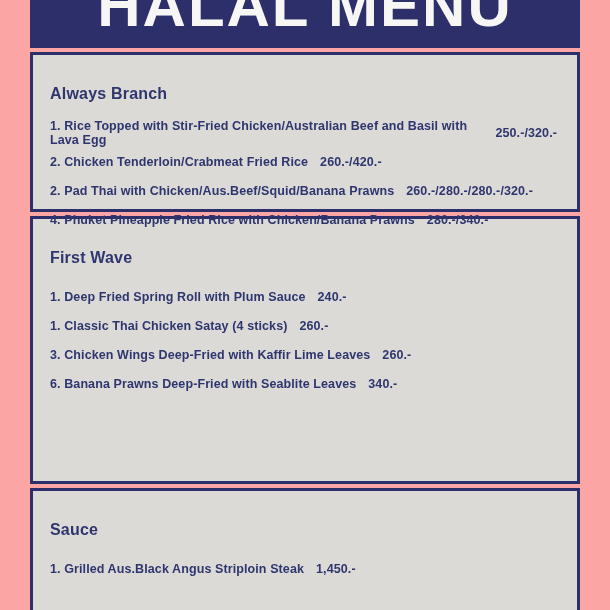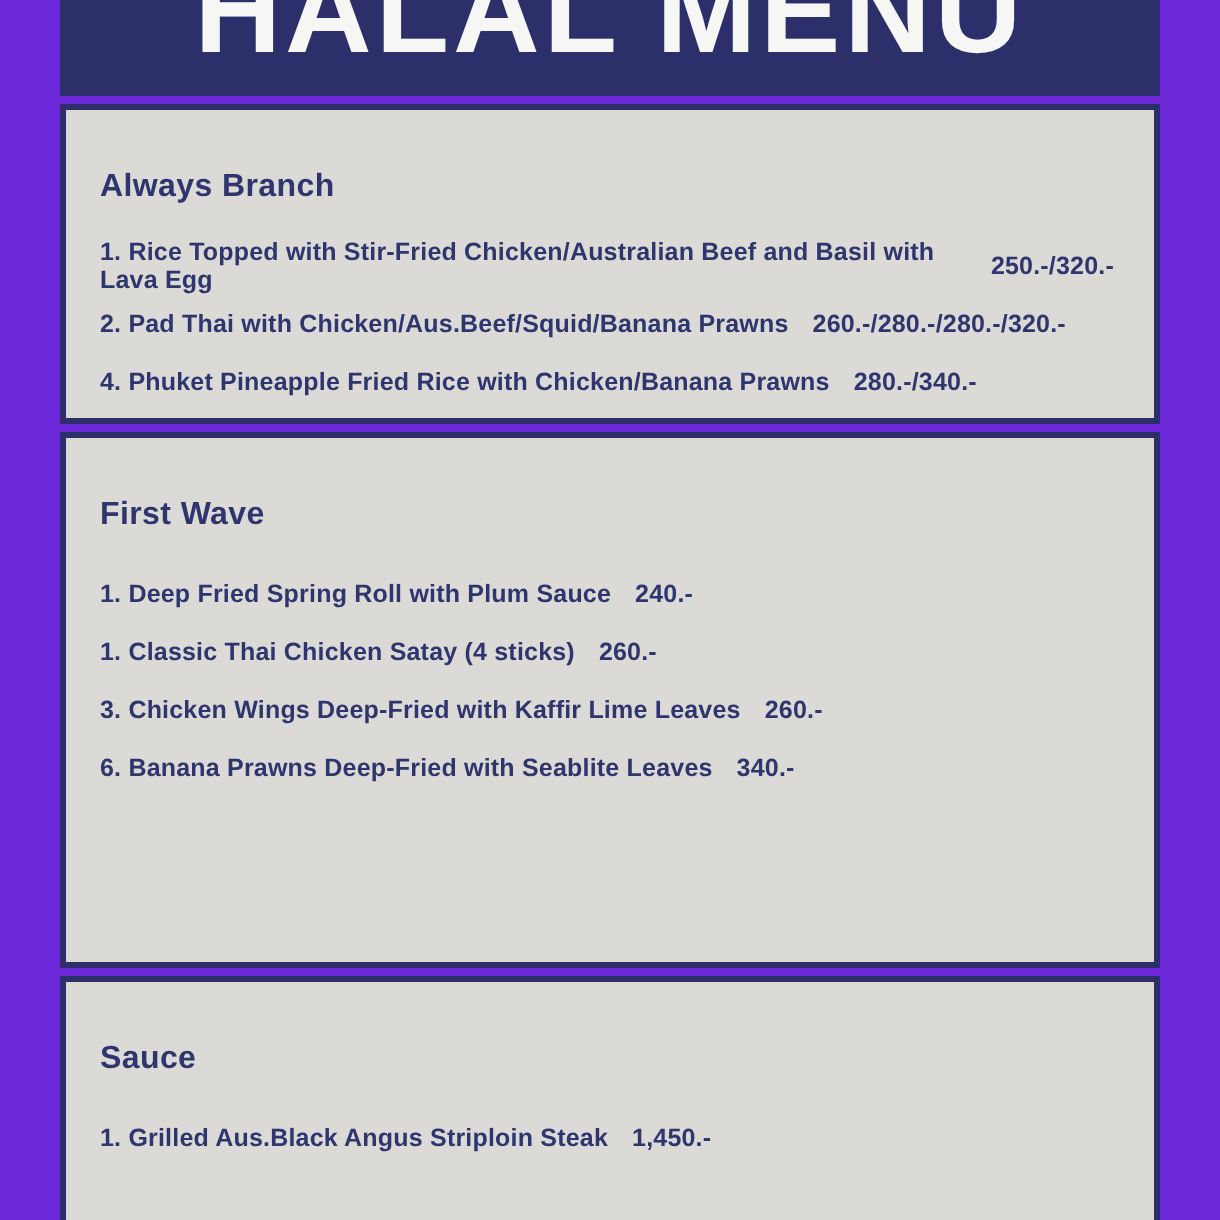--- a/index.html
+++ b/index.html
@@ -1,19 +1,19 @@
 <!DOCTYPE html>
 <html><head>
 <meta charset="utf-8">
 <style>
   html,body{margin:0;padding:0}
   .page{
     position:relative;
     width:610px;height:610px;
-    background:#6d28d9;
+    background:#fca5a5;
     overflow:hidden;
     font-family:"Liberation Sans",sans-serif;
   }
   .band{
     position:relative;
     margin:0 30px;
     height:48px;
     background:#2d2f6b;
     overflow:hidden;
   }
@@ -64,20 +64,24 @@
     <h1>HALAL MENU</h1>
   </header>
   <main>
       <section class="panel p1">
         <h2>Always Branch</h2>
         <div class="row">
           <span class="label">1. Rice Topped with Stir-Fried Chicken/Australian Beef and Basil with Lava Egg</span>
           <span class="price">250.-/320.-</span>
         </div>
         <div class="row">
+          <span class="label">2. Chicken Tenderloin/Crabmeat Fried Rice</span>
+          <span class="price">260.-/420.-</span>
+        </div>
+        <div class="row">
           <span class="label">2. Pad Thai with Chicken/Aus.Beef/Squid/Banana Prawns</span>
           <span class="price">260.-/280.-/280.-/320.-</span>
         </div>
         <div class="row">
           <span class="label">4. Phuket Pineapple Fried Rice with Chicken/Banana Prawns</span>
           <span class="price">280.-/340.-</span>
         </div>
       </section>
       <section class="panel p2">
         <h2>First Wave</h2>

